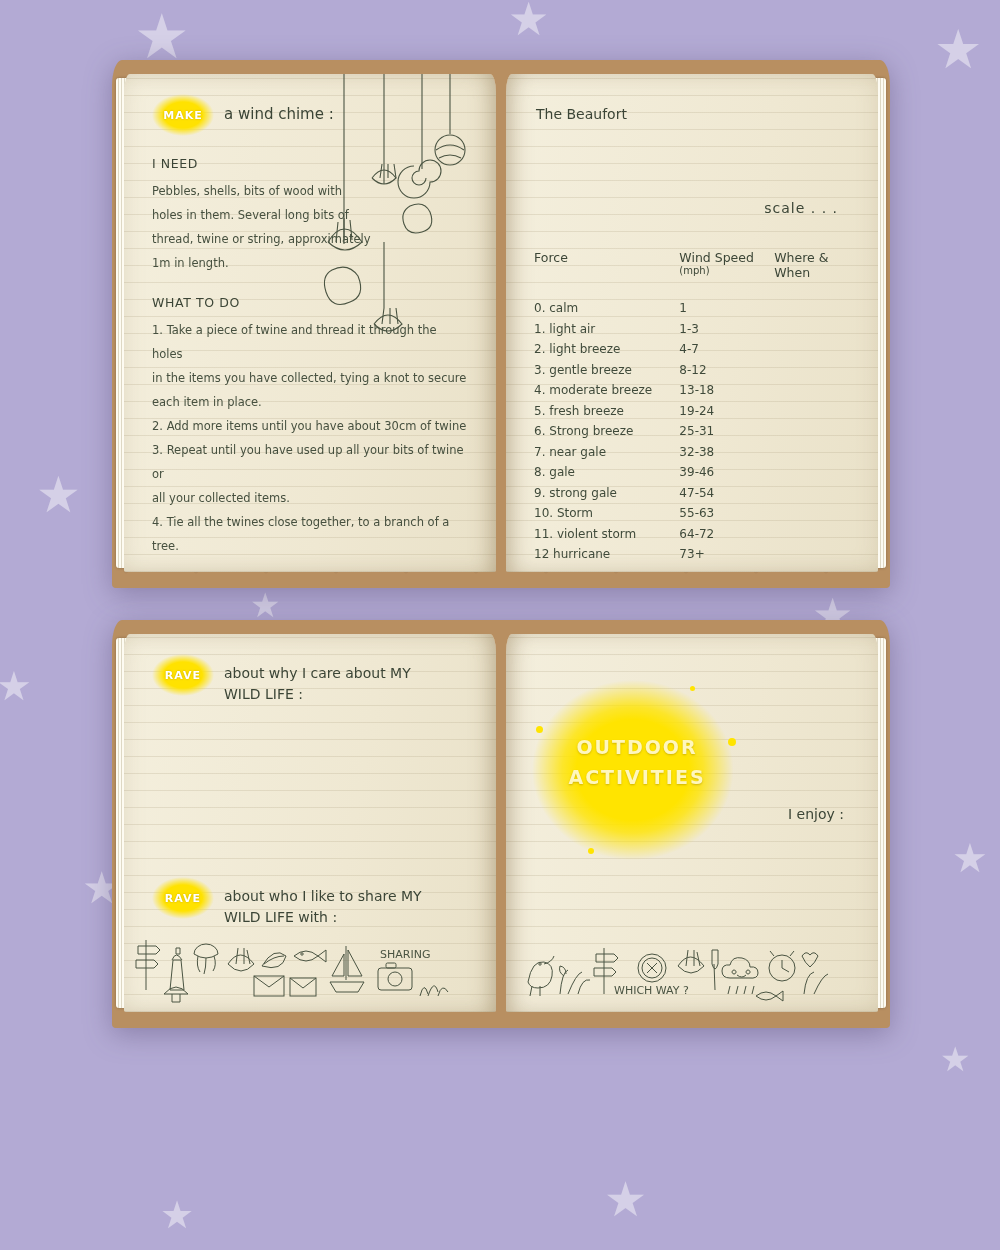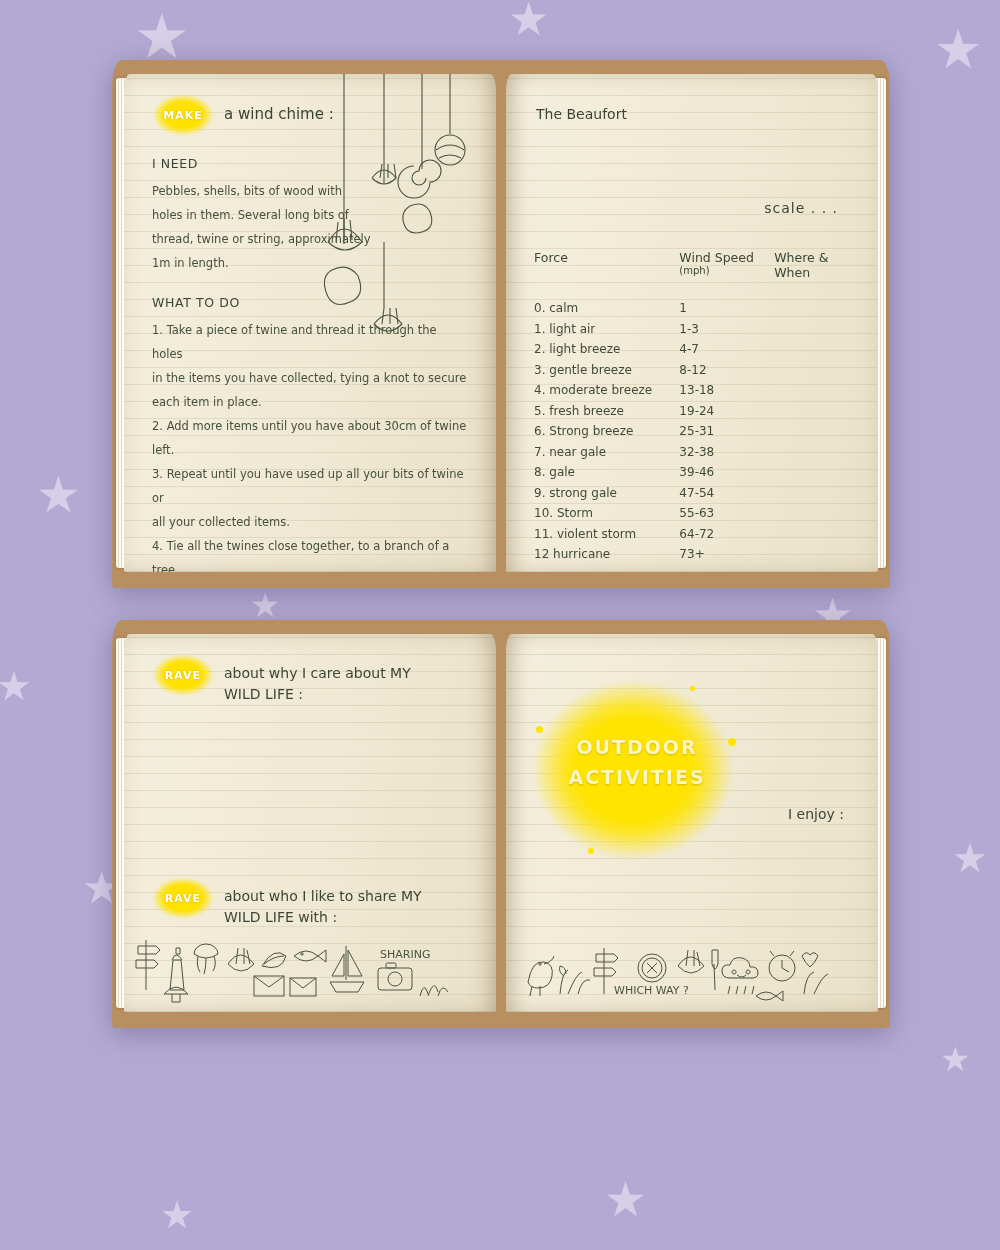--- a/index.html
+++ b/index.html
@@ -312,21 +312,20 @@
             <div class="body-line">thread, twine or string, approximately</div>
             <div class="body-line">1m in length.</div>
           </div>
 
           <div class="sect-head">WHAT TO DO</div>
           <div class="body-block numbered">
             <div class="body-line">1. Take a piece of twine and thread it through the holes</div>
             <div class="body-line">in the items you have collected, tying a knot to secure</div>
             <div class="body-line">each item in place.</div>
             <div class="body-line">2. Add more items until you have about 30cm of twine</div>
-            <div class="body-line">left.</div>
             <div class="body-line">3. Repeat until you have used up all your bits of twine or</div>
             <div class="body-line">all your collected items.</div>
             <div class="body-line">4. Tie all the twines close together, to a branch of a tree.</div>
 
           </div>
         </div>
       </div>
     </div>
 
     <div class="page-wrap right">

